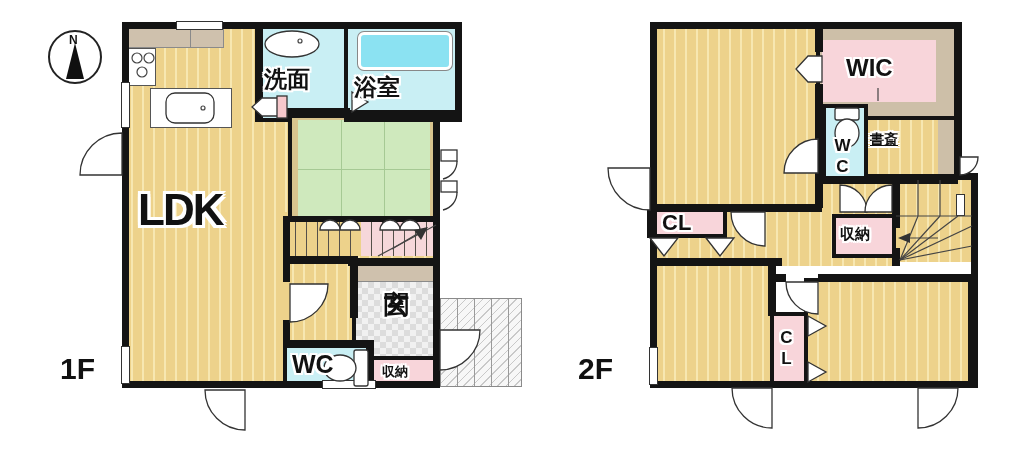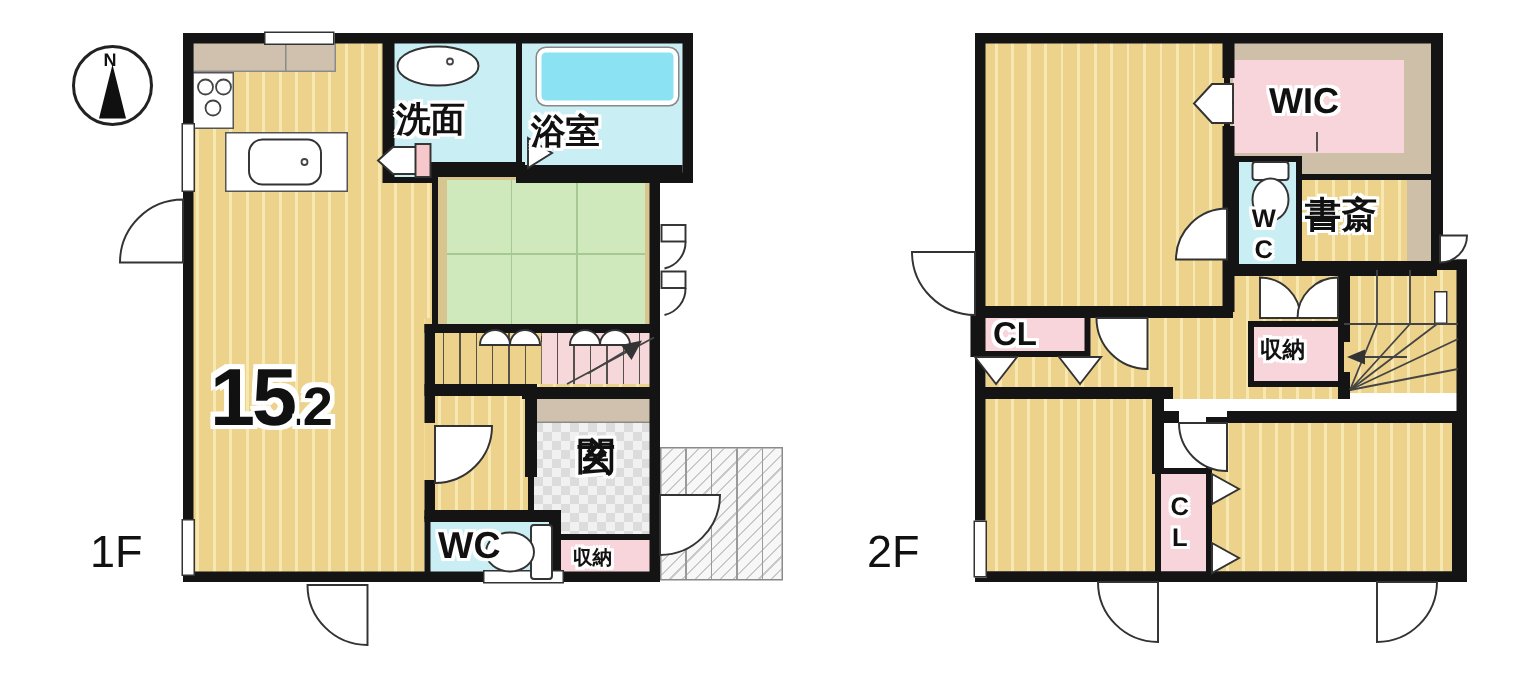--- a/index.html
+++ b/index.html
@@ -28,21 +28,21 @@
     linear-gradient(0deg,transparent 0 calc(50% - 1px),#a6c994 calc(50% - 1px) 50%,transparent 50%);}
   .steps-y{background:repeating-linear-gradient(90deg,#edd28b 0 10px,#55504a 10px 11px);}
   .steps-p{background:repeating-linear-gradient(90deg,#f6d7da 0 10px,#55504a 10px 11px);}
   .tub{background:#8be2f2;border:3px solid #fff;box-shadow:0 0 0 1px #888;border-radius:6px;box-sizing:border-box;}
   
   .lbl{color:#111;font-weight:bold;line-height:1;white-space:nowrap;
        text-shadow:-2px -2px 0 #fff,2px -2px 0 #fff,-2px 2px 0 #fff,2px 2px 0 #fff,-2px 0 0 #fff,2px 0 0 #fff,0 -2px 0 #fff,0 2px 0 #fff;}
   .big{text-shadow:-3px -3px 0 #fff,3px -3px 0 #fff,-3px 3px 0 #fff,3px 3px 0 #fff,-3px 0 0 #fff,3px 0 0 #fff,0 -3px 0 #fff,0 3px 0 #fff;
        letter-spacing:-2px;}
   .vert{writing-mode:vertical-rl;text-orientation:upright;letter-spacing:2px;}
-  .floor-tag{color:#111;font-weight:normal;}
+  .floor-tag{color:#111;font-weight:bold;}
   .n-big{font-size:54px;} .n-dot{font-size:28px;} .n-dec{font-size:36px;}
   svg{position:absolute;left:0;top:0;}
   
   #compass{width:50px;height:50px;border:2px solid #222;border-radius:50%;background:#fff;}
   #needle{width:0;height:0;border-left:9px solid transparent;border-right:9px solid transparent;border-bottom:36px solid #101010;}
 </style>
 </head>
 <body>
 
 <div id="canvas">
@@ -199,31 +199,29 @@
       <polygon points="428,227 414,230 421,240"></polygon>
       <polygon points="898,238 910,233 910,243"></polygon>
     </g>
   </svg>
 
   <div class="abs" id="compass" style="left:48px;top:30px;">
     <div class="abs" style="left:19px;top:1px;font-size:12px;font-weight:bold;color:#111;">N</div>
     <div class="abs" id="needle" style="left:16px;top:11px;"></div>
   </div>
 
-  <div class="abs" style="left:140px;top:238px;">
-    <span class="lbl big n-big">15</span><span class="lbl big n-dot">.</span><span class="lbl big n-dec">2</span>
-  </div>
+  <div class="abs lbl big" style="left:138px;top:188px;font-size:44px;">LDK</div>
   <div class="abs lbl" style="left:264px;top:68px;font-size:23px;">洗面</div>
   <div class="abs lbl" style="left:354px;top:76px;font-size:23px;">浴室</div>
   <div class="abs lbl vert" style="left:384px;top:270px;font-size:25px;">玄関</div>
   <div class="abs lbl" style="left:292px;top:352px;font-size:25px;">WC</div>
   <div class="abs lbl" style="left:382px;top:365px;font-size:13px;">収納</div>
   <div class="abs floor-tag" style="left:60px;top:352px;font-size:30px;">1F</div>
 
   <div class="abs lbl" style="left:846px;top:56px;font-size:24px;">WIC</div>
   <div class="abs lbl vert" style="left:834px;top:136px;font-size:17px;">WC</div>
-  <div class="abs lbl" style="left:870px;top:132px;font-size:24px;">書斎</div>
+  <div class="abs lbl" style="left:870px;top:132px;font-size:14px;text-decoration:underline;">書斎</div>
   <div class="abs lbl" style="left:662px;top:212px;font-size:22px;">CL</div>
   <div class="abs lbl" style="left:840px;top:226px;font-size:15px;">収納</div>
   <div class="abs lbl vert" style="left:778px;top:328px;font-size:17px;">CL</div>
   <div class="abs floor-tag" style="left:578px;top:352px;font-size:30px;">2F</div>
 
 </div>
 
 </body></html>

